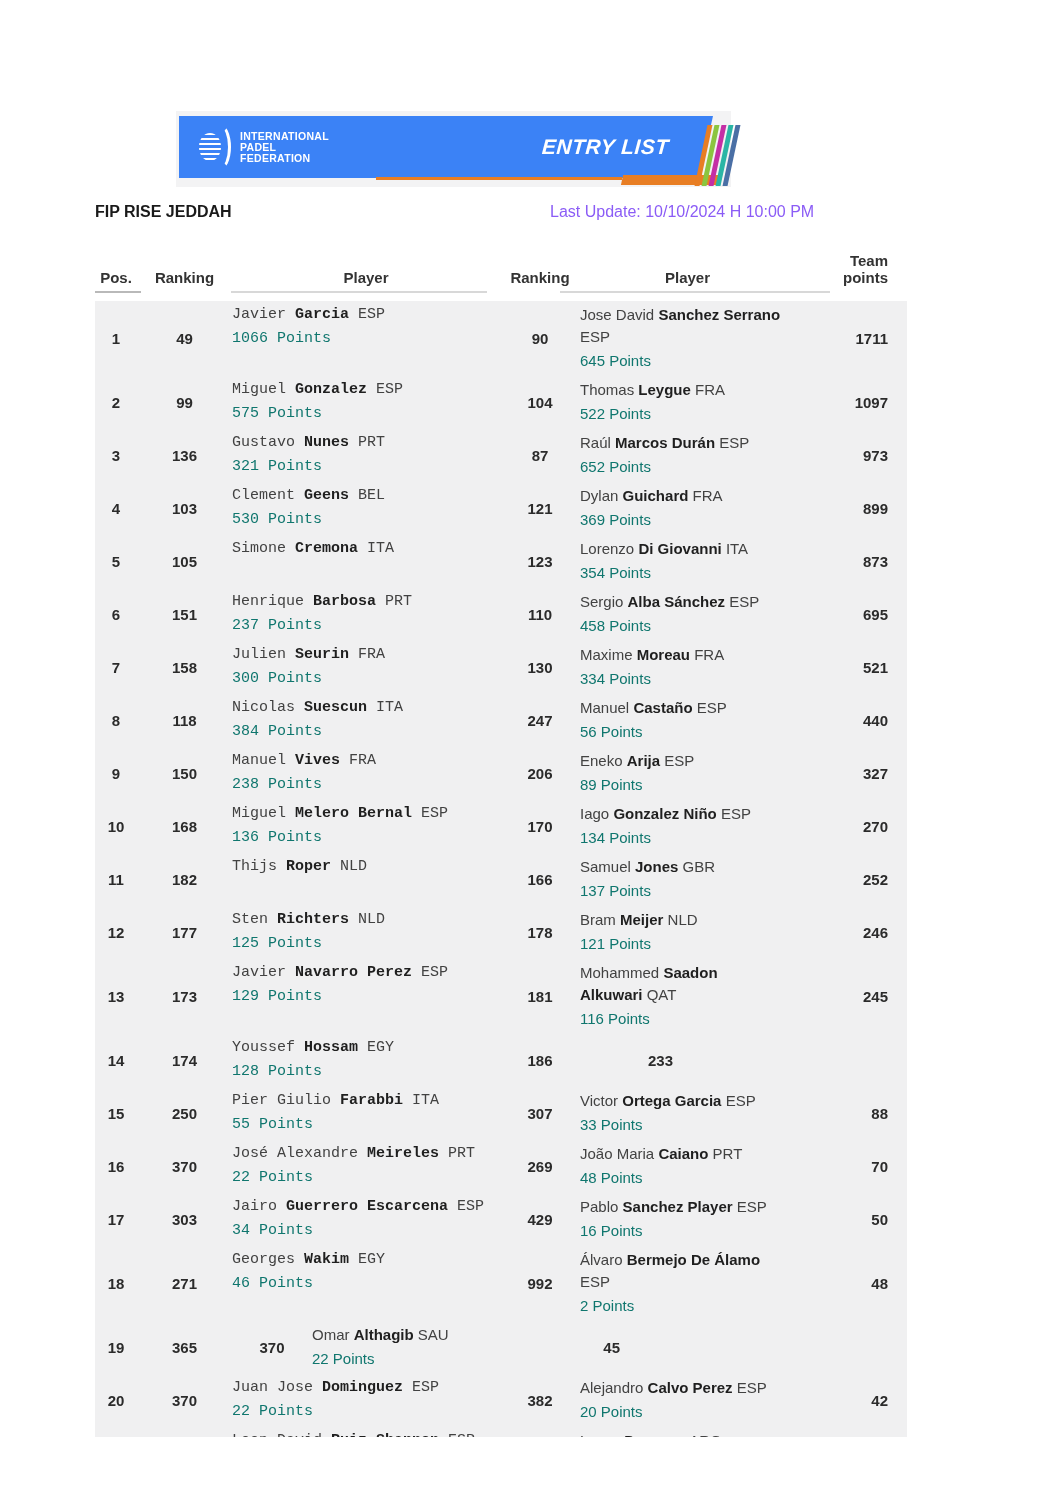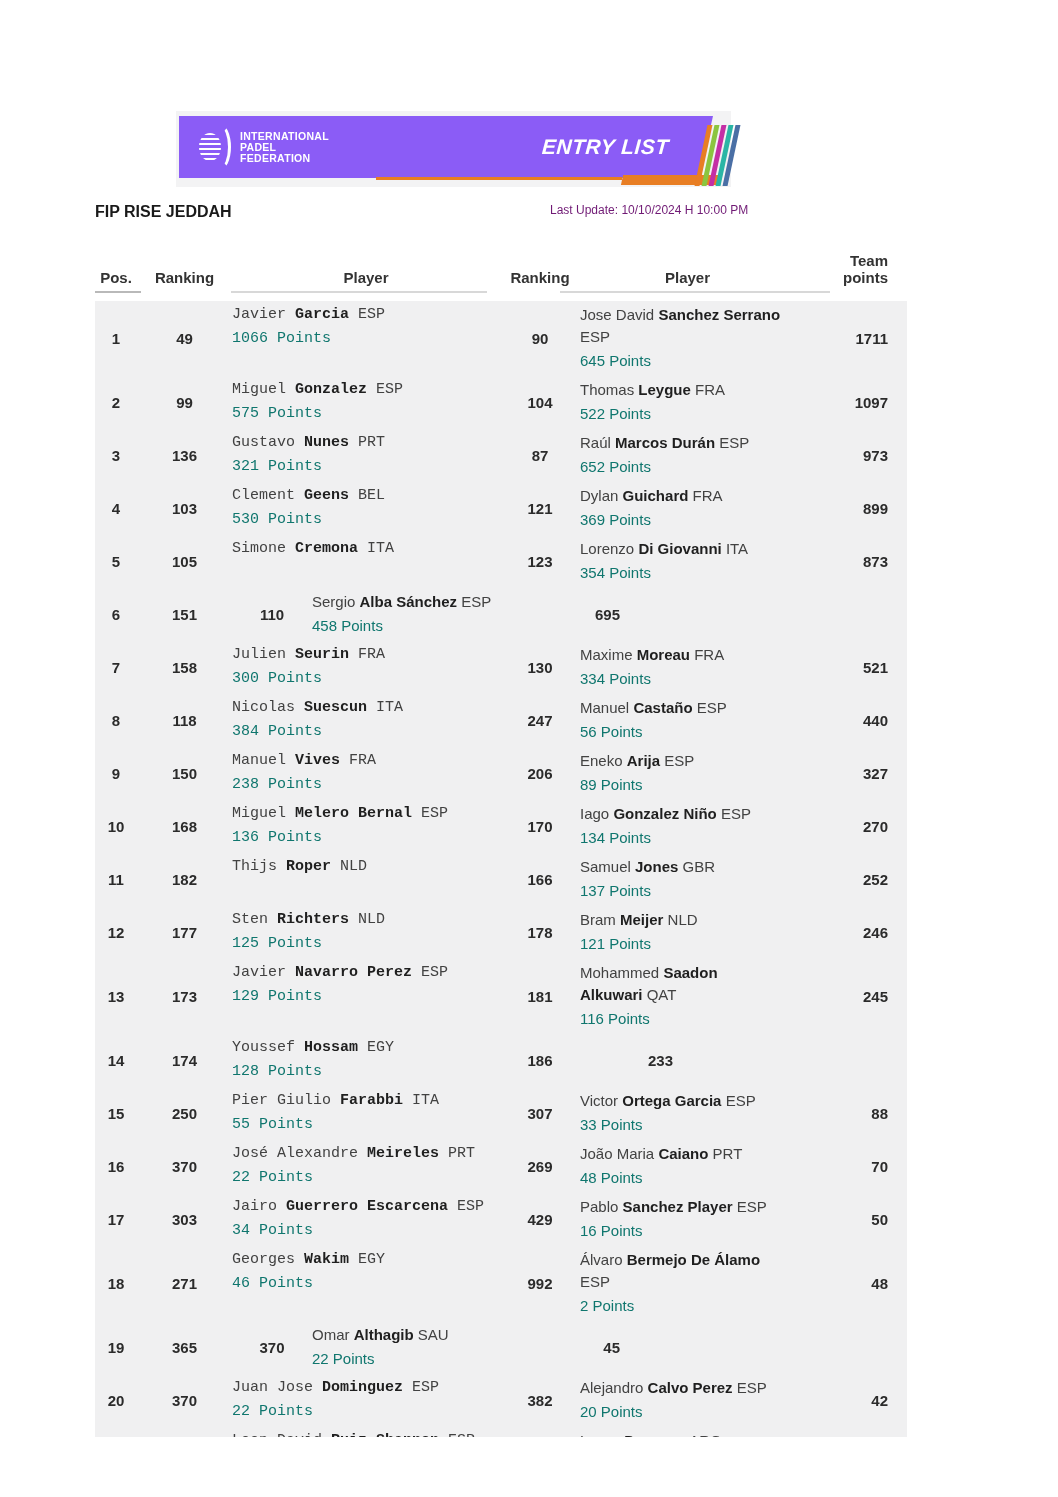--- a/index.html
+++ b/index.html
@@ -1,42 +1,42 @@
 <!DOCTYPE html>
 <html><head>
 <meta charset="utf-8">
 <style>
   html,body { margin:0; padding:0; background:#ffffff; }
   body { font-family:"Liberation Sans", sans-serif; }
   .page { position:relative; width:1058px; height:1497px; background:#ffffff; overflow:hidden; }
 
   
   .banner { position:absolute; left:176px; top:111px; width:555px; height:76px; background:#f3f3f4; }
-  .banner-navy { position:absolute; left:3px; top:5px; width:534px; height:62px; background:#8b5cf6;
+  .banner-navy { position:absolute; left:3px; top:5px; width:534px; height:62px; background:#3b82f6;
                  clip-path:polygon(0 0,100% 0,calc(100% - 14px) 100%,0 100%);
                  display:flex; align-items:center; }
   .logo { display:flex; align-items:center; margin-left:20px; }
   .logo-ball { width:22px; height:28px; border-radius:50%;
                background:repeating-linear-gradient(180deg,#ffffff 0 2px, rgba(255,255,255,0) 2px 5px); }
   .logo-arc { width:16px; height:40px; border:3px solid transparent; border-right-color:#ffffff;
               border-radius:50%; margin-left:-12px; }
   .logo-text { color:#ffffff; font-weight:700; font-size:10.5px; line-height:11px;
                letter-spacing:.3px; margin-left:9px; text-transform:uppercase; }
   .entry-title { position:absolute; right:44px; top:19px; color:#ffffff; font-style:italic;
                  font-weight:700; font-size:21px; letter-spacing:.5px; transform:skewX(-4deg); }
   .orange-line { position:absolute; left:200px; top:66px; width:246px; height:3px; background:#e87e24; }
   .orange-bar  { position:absolute; left:446px; top:64px; width:98px; height:10px; background:#e87e24;
                  transform:skewX(-12deg); }
   .stripes { position:absolute; left:525px; top:14px; height:61px; display:flex; gap:2px; transform:skewX(-12deg); }
   .stripes div { width:5px; height:100%; }
 
   
   .title-row { position:absolute; left:95px; top:203px; width:812px; height:22px; }
   .event-title { position:absolute; left:0; top:0; font-size:16px; font-weight:700; color:#1a1a1a; }
-  .last-update { position:absolute; left:455px; top:0; font-size:12px; color:#701a75; }
+  .last-update { position:absolute; left:455px; top:0; font-size:16px; color:#8b5cf6; }
 
   
   .entry-table { position:absolute; left:95px; top:252px; width:812px; }
   .thead { display:flex; align-items:flex-end; color:#333333; font-weight:700; font-size:15px;
            line-height:17px; padding-bottom:5px; }
   .c-pos   { width:42px;  text-align:center; }
   .c-rank  { width:95px;  text-align:center; }
   .c-p1    { width:268px; }
   .c-rank2 { width:80px;  text-align:center; }
   .c-p2    { width:215px; }
@@ -183,20 +183,24 @@
     <div class="c-p2 pcell">
       <div class="pname"><span>Lorenzo</span> <b>Di Giovanni</b> <span>ITA</span></div>
       <div class="ppoints">354 Points</div>
     </div>
     <div class="c-team num">873</div>
   </div>
 
   <div class="row">
     <div class="c-pos num">6</div>
     <div class="c-rank num">151</div>
+    <div class="c-p1 pcell">
+      <div class="pname"><span>Henrique</span> <b>Barbosa</b> <span>PRT</span></div>
+      <div class="ppoints">237 Points</div>
+    </div>
     <div class="c-rank2 num">110</div>
     <div class="c-p2 pcell">
       <div class="pname"><span>Sergio</span> <b>Alba Sánchez</b> <span>ESP</span></div>
       <div class="ppoints">458 Points</div>
     </div>
     <div class="c-team num">695</div>
   </div>
 
   <div class="row">
     <div class="c-pos num">7</div>

